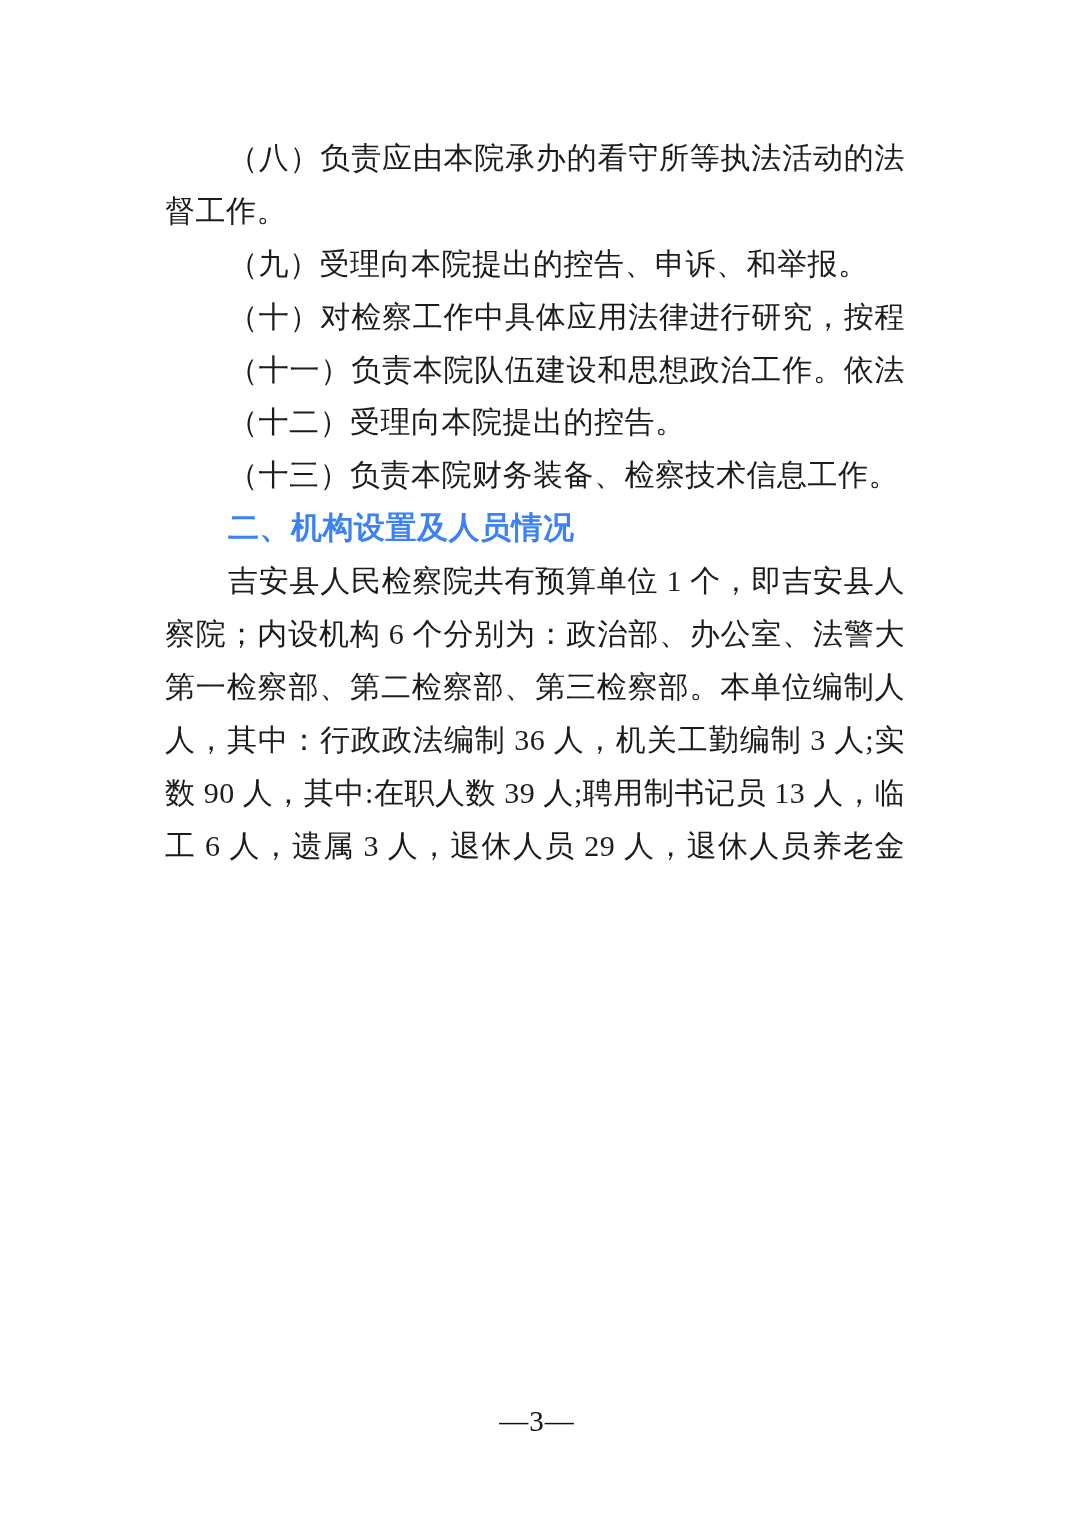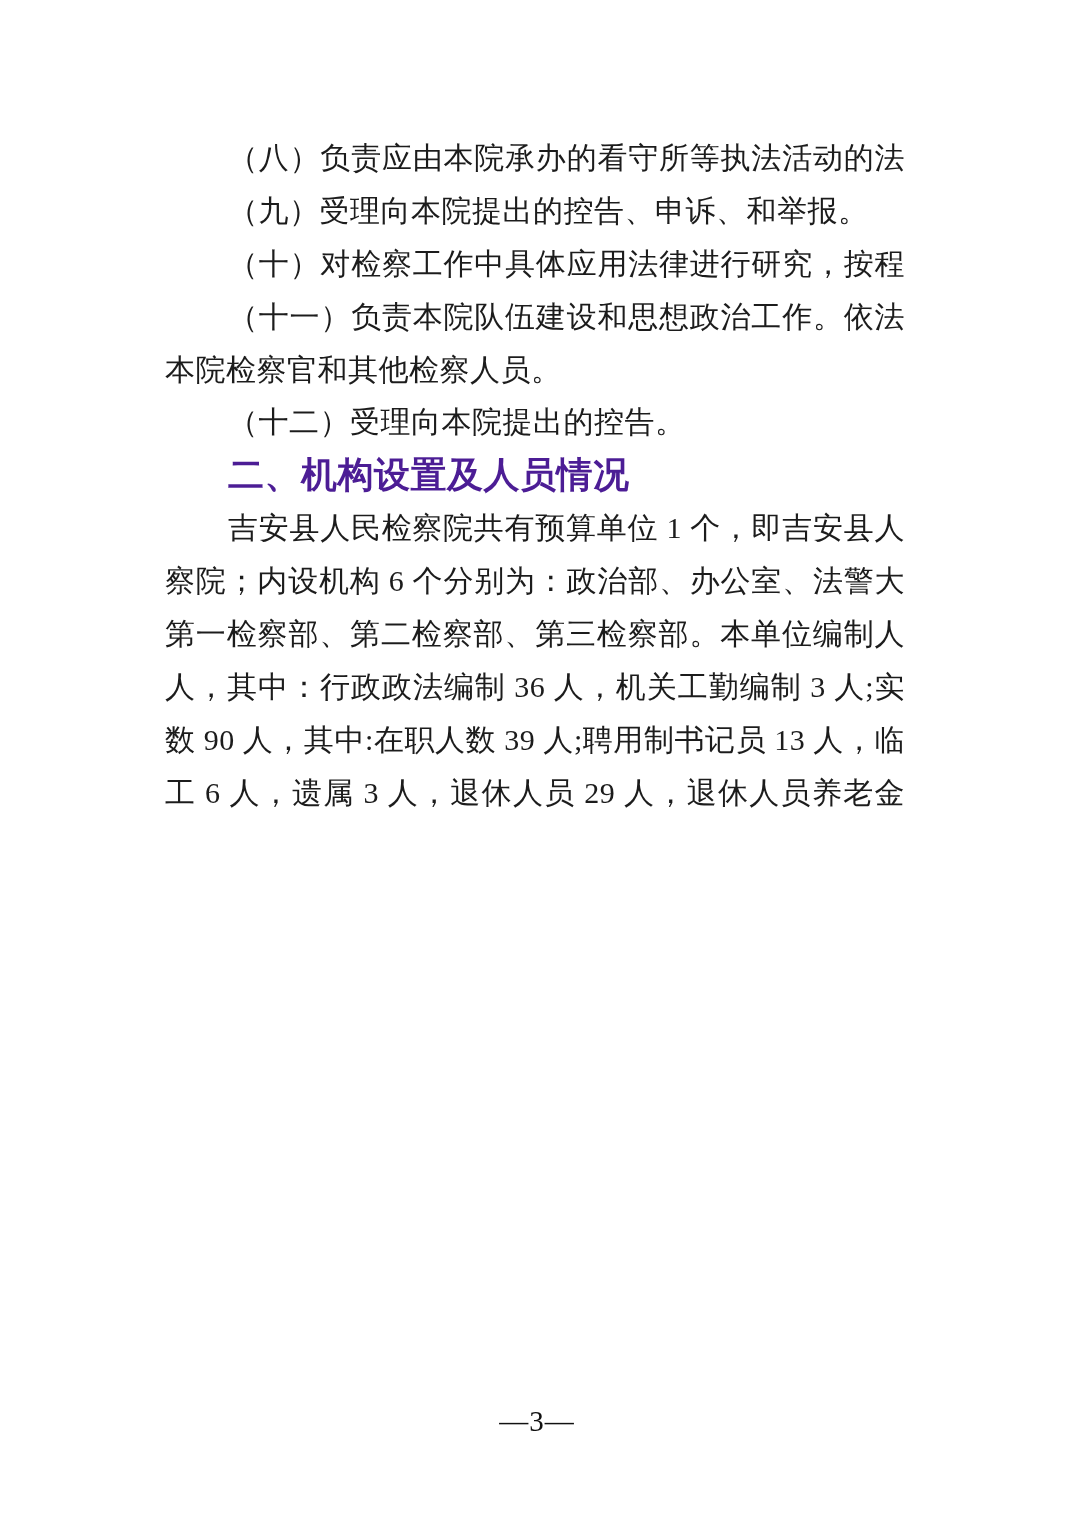--- a/index.html
+++ b/index.html
@@ -35,47 +35,48 @@
   .line.justify {
     white-space: normal;
     overflow: hidden;
     text-align: justify;
     text-align-last: justify;
     text-justify: inter-character;
   }
   .line.heading {
     font-family: "Liberation Sans", "DejaVu Sans", sans-serif;
     font-weight: bold;
-    font-size: 36px;
-    color: #4c1d95;
+    font-size: 31px;
+    color: #3b82f6;
   }
   .page-footer {
     position: absolute;
     left: 0;
     top: 1405px;
     width: 100%;
     text-align: center;
   }
   .page-number {
     font-size: 29px;
     letter-spacing: 1px;
     color: #111111;
   }
 </style>
 </head>
 <body>
 
 <div class="page">
   <main class="doc-body" id="doc-body">
       <div class="line indent justify">（八）负责应由本院承办的看守所等执法活动的法律监</div>
+      <div class="line">督工作。</div>
       <div class="line indent">（九）受理向本院提出的控告、申诉、和举报。</div>
       <div class="line indent justify">（十）对检察工作中具体应用法律进行研究，按程序向</div>
       <div class="line indent justify">（十一）负责本院队伍建设和思想政治工作。依法管理</div>
-      <div class="line">本院检察官和其他检察人员。</div>
       <div class="line indent">（十二）受理向本院提出的控告。</div>
+      <div class="line indent">（十三）负责本院财务装备、检察技术信息工作。</div>
       <div class="line heading indent">二、机构设置及人员情况</div>
       <div class="line indent justify">吉安县人民检察院共有预算单位 1 个，即吉安县人民检</div>
       <div class="line justify">察院；内设机构 6 个分别为：政治部、办公室、法警大队、</div>
       <div class="line justify">第一检察部、第二检察部、第三检察部。本单位编制人数 39</div>
       <div class="line justify">人，其中：行政政法编制 36 人，机关工勤编制 3 人;实有人</div>
       <div class="line justify">数 90 人，其中:在职人数 39 人;聘用制书记员 13 人，临时</div>
       <div class="line justify">工 6 人，遗属 3 人，退休人员 29 人，退休人员养老金由社</div>
     </main>
   <footer class="page-footer">
     <span class="page-number">—3—</span>

